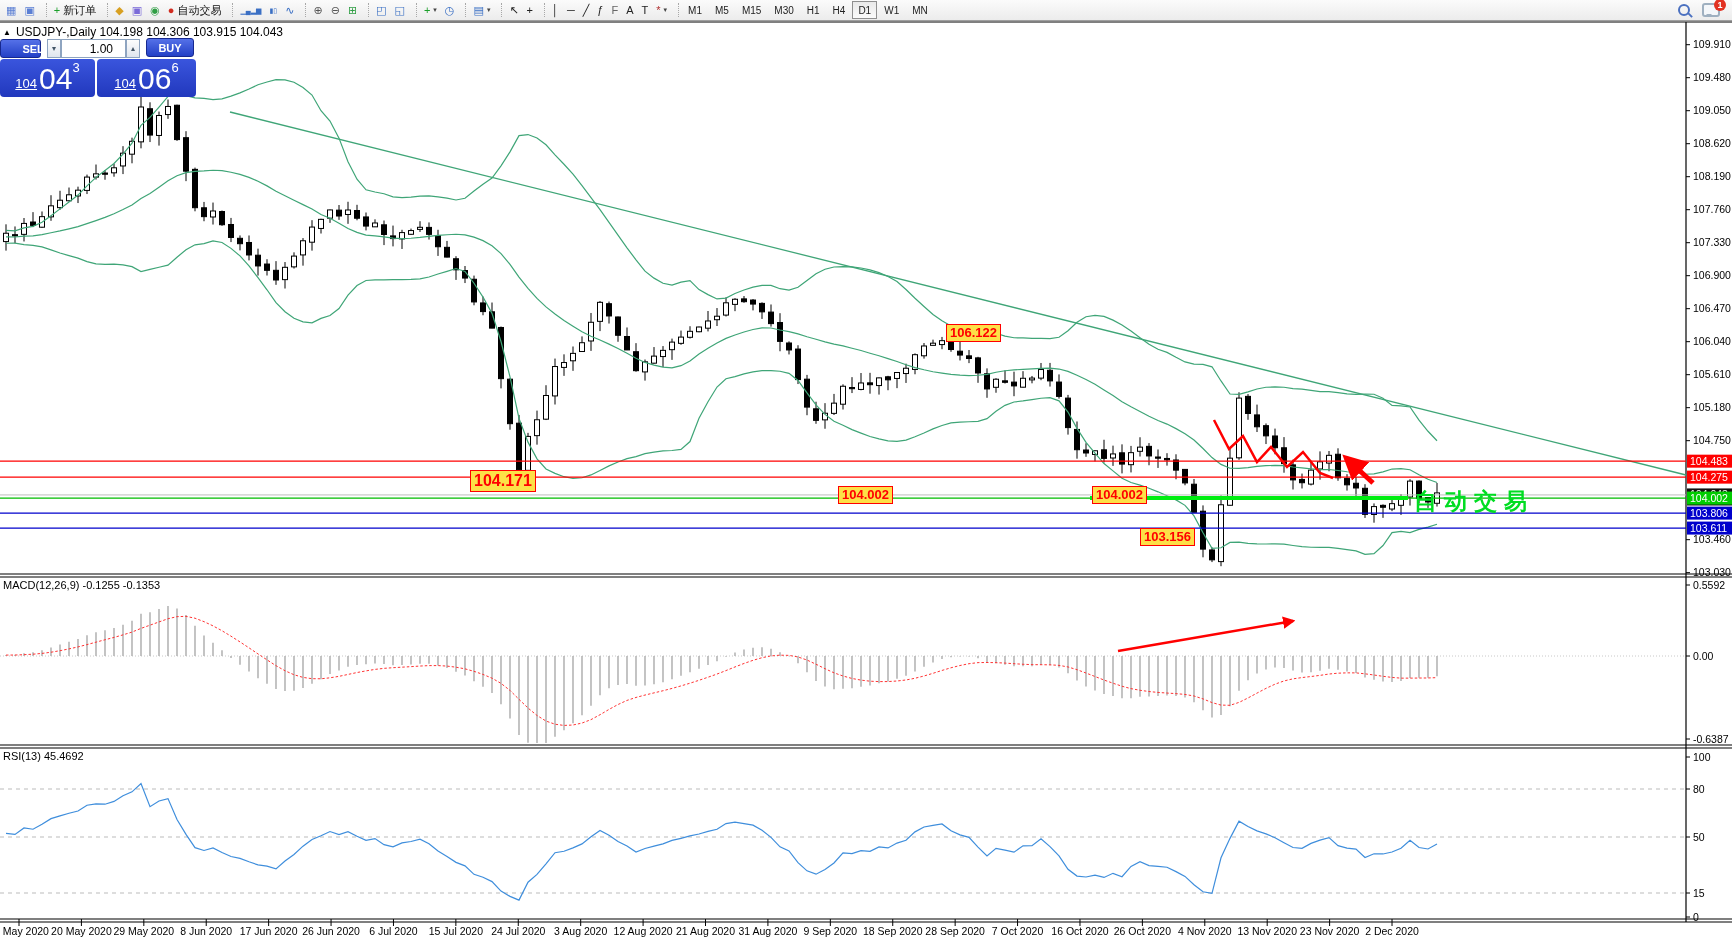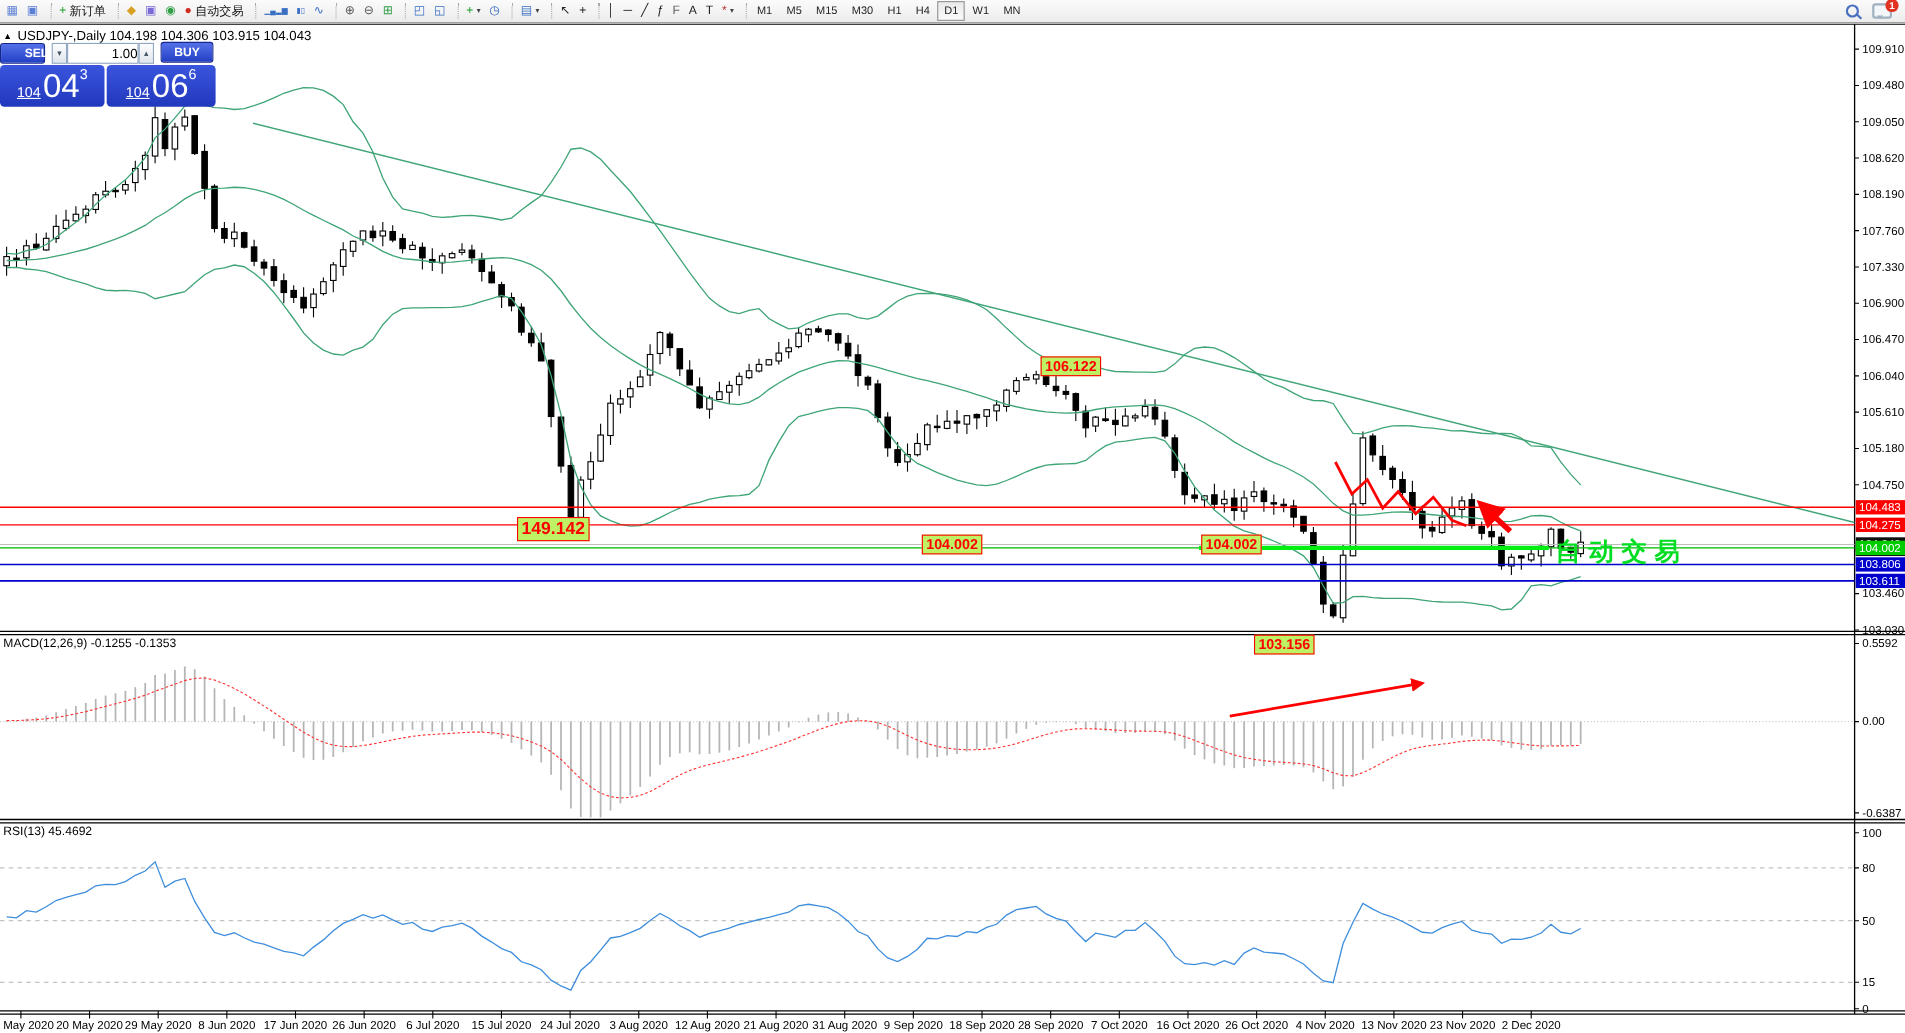--- a/index.html
+++ b/index.html
@@ -18,30 +18,30 @@
   .lens{width:8px;height:8px;border:2px solid #4a70c0;border-radius:50%;position:relative;}
   .lens::after{content:"";position:absolute;width:6px;height:2px;background:#4a70c0;transform:rotate(45deg);right:-5px;bottom:-2px;}
   .bubble{width:14px;height:10px;border:2px solid #9fb0c0;border-radius:3px;background:#f4f7fa;position:relative;}
   .bubble::after{content:"";position:absolute;left:2px;bottom:-5px;border:3px solid transparent;border-top-color:#9fb0c0;}
   .bubble .badge{position:absolute;top:-6px;right:-8px;background:#e23222;color:#fff;border-radius:50%;
     font-size:9px;width:12px;height:12px;line-height:12px;text-align:center;font-weight:bold;}
   
   .symbol-line{position:absolute;left:3px;top:25px;font-size:12px;color:#000;display:flex;gap:5px;align-items:center;}
   .symbol-line .tri{font-size:8px;}
   .ind-label{position:absolute;font-size:11px;color:#000;}
-  .pricebox{position:absolute;border:1px solid #f00;color:#f00;background:#bef264;font-weight:bold;
+  .pricebox{position:absolute;border:1px solid #f00;color:#f00;background:#fde047;font-weight:bold;
     padding:0 3px;line-height:1.25;white-space:nowrap;}
   .cn-note{position:absolute;color:#00dd22;font-weight:bold;white-space:nowrap;}
   
   .trade{position:absolute;left:0;top:38px;width:197px;height:60px;}
   .trade .btn{position:absolute;background:linear-gradient(#5571e8,#2340c6);color:#fff;font-weight:bold;
     font-size:11px;display:flex;align-items:center;justify-content:center;border-radius:3px;border:1px solid #16288f;box-sizing:border-box;}
   .trade .step{position:absolute;background:linear-gradient(#fdfdfd,#dfe5ee);border:1px solid #8ea4c0;box-sizing:border-box;
     display:flex;align-items:center;justify-content:center;font-size:8px;color:#456;}
-  .trade input{position:absolute;border:1px solid #8ea4c0;font-size:12px;text-align:right;padding:0 0;box-sizing:border-box;
+  .trade input{position:absolute;border:1px solid #8ea4c0;font-size:12px;text-align:right;padding:0 12px;box-sizing:border-box;
     font-family:"Liberation Sans",sans-serif;}
   .bigbox{position:absolute;background:linear-gradient(#3a55dd,#2138bd);border-radius:4px;color:#fff;display:flex;
     align-items:flex-end;justify-content:center;padding-bottom:3px;box-sizing:border-box;}
   .bigbox .sm{font-size:13px;line-height:20px;margin-right:2px;text-decoration:underline;}
   .bigbox .lg{font-size:30px;line-height:30px;font-weight:normal;}
   .bigbox .sup{font-size:13px;line-height:13px;align-self:flex-start;margin-top:2px;}
   svg text{font-family:"Liberation Sans","DejaVu Sans",sans-serif;}
 </style>
 </head>
 <body>
@@ -825,20 +825,20 @@
     <div class="bigbox" style="left:97px;top:21px;width:99px;height:38px;">
       <span class="sm">104</span>
       <span class="lg">06</span>
       <span class="sup">6</span>
     </div>
   </div>
 
   <div class="ind-label" style="left:3px;top:579px;">MACD(12,26,9) -0.1255 -0.1353</div>
   <div class="ind-label" style="left:3px;top:750px;">RSI(13) 45.4692</div>
   <div id="boxes">
-      <div class="pricebox" style="left: 470px; top: 470px; font-size: 16px;">149.142</div>
+      <div class="pricebox" style="left: 470px; top: 470px; font-size: 16px;">104.171</div>
       <div class="pricebox" style="left: 946px; top: 324px; font-size: 13px;">106.122</div>
       <div class="pricebox" style="left: 838px; top: 486px; font-size: 13px;">104.002</div>
       <div class="pricebox" style="left: 1092px; top: 486px; font-size: 13px;">104.002</div>
-      <div class="pricebox" style="left: 1140px; top: 577px; font-size: 13px;">103.156</div>
+      <div class="pricebox" style="left: 1140px; top: 528px; font-size: 13px;">103.156</div>
     </div>
   <div class="cn-note" id="cn-note" style="left: 1414px; top: 486px; font-size: 23px; letter-spacing: 7px;">自动交易</div>
 </div>
 
 </body></html>

